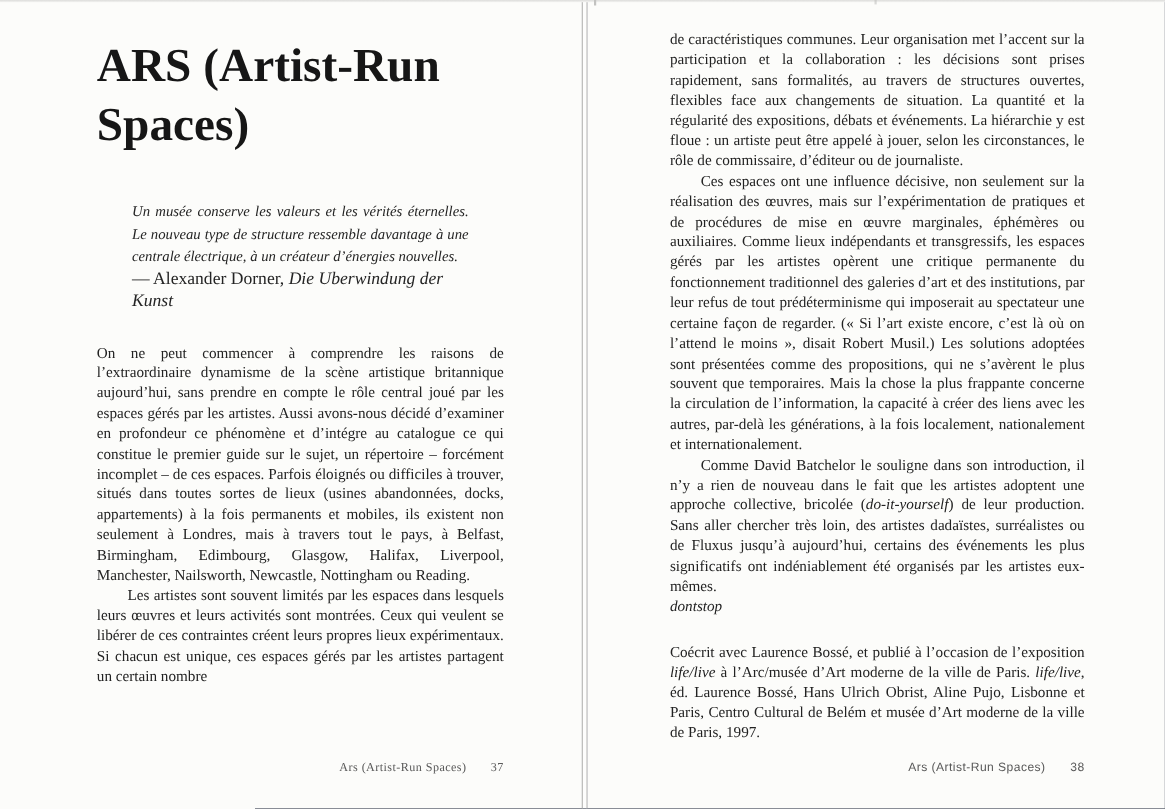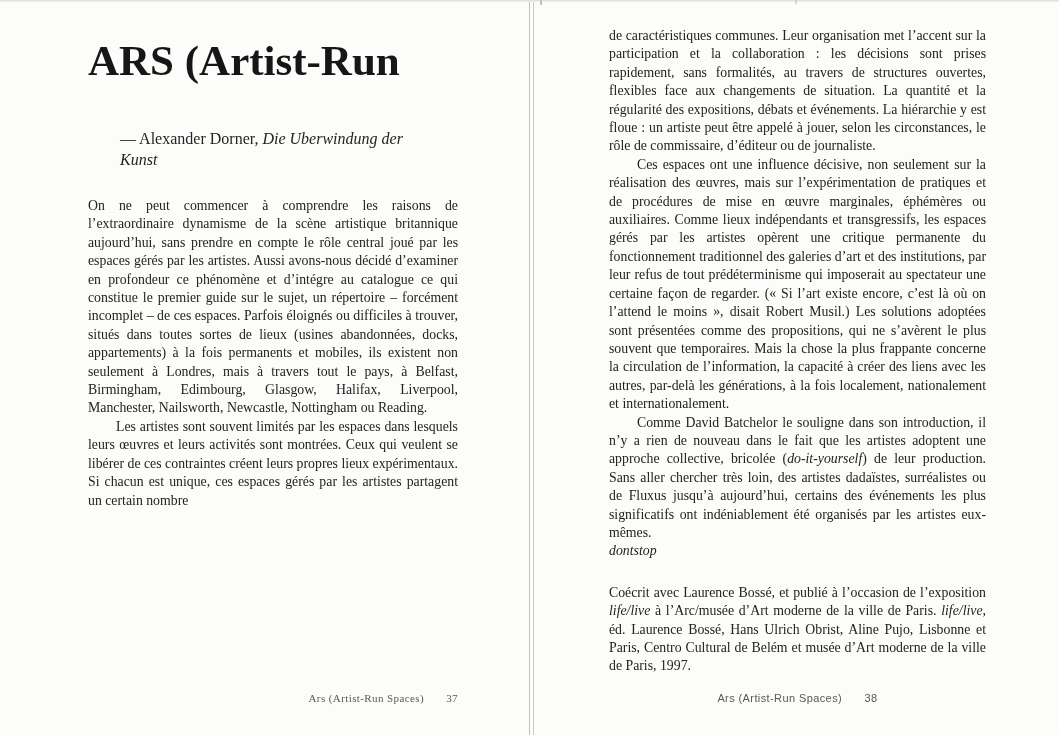--- a/index.html
+++ b/index.html
@@ -108,38 +108,40 @@
   .running-foot {
     position: absolute;
     top: 692px;
     font-family: "Liberation Sans", "DejaVu Sans", sans-serif;
     font-size: 11px;
     letter-spacing: 0.4px;
     color: #595959;
     text-align: right;
   }
   .foot-left  { left: 88px;  width: 370px; font-family: Liberation Serif, serif; }
-  .foot-right { left: 75px;  width: 377px; text-align: center; }
+  .foot-right { left: 75px;  width: 377px; }
   .running-foot .page-number { display: inline-block; margin-left: 19px; }
 </style>
 </head>
 <body>
 
 <div class="spread">
   <div class="scan-top-edge"></div>
   <div class="scan-tick tick-1"></div>
   <div class="scan-tick tick-2"></div>
 
   <div class="page page-left">
     <div class="lp-block">
       <h1 class="chapter-title">
         <div>ARS (Artist-Run</div>
+        <div>Spaces)</div>
       </h1>
 
       <div class="epigraph">
+        <p class="epigraph-text">Un musée conserve les valeurs et les vérités éternelles. Le nouveau type de structure ressemble davantage à une centrale électrique, à un créateur d’énergies nouvelles.</p>
         <p class="epigraph-attribution"><span>— Alexander Dorner, </span><span class="italic">Die Uberwindung der Kunst</span></p>
       </div>
 
       <div class="body-text">
         <p><span>On ne peut commencer à comprendre les raisons de l’extraordinaire dynamisme de la scène artistique britannique aujourd’hui, sans prendre en compte le rôle central joué par les espaces gérés par les artistes. Aussi avons-nous décidé d’examiner en profondeur ce phénomène et d’intégre au catalogue ce qui constitue le premier guide sur le sujet, un répertoire – forcément incomplet – de ces espaces. Parfois éloignés ou difficiles à trouver, situés dans toutes sortes de lieux (usines abandonnées, docks, appartements) à la fois permanents et mobiles, ils existent non seulement à Londres, mais à travers tout le pays, à Belfast, Birmingham, Edimbourg, Glasgow, Halifax, Liverpool, Manchester, Nailsworth, Newcastle, Nottingham ou Reading.</span></p>
         <p class="indent"><span>Les artistes sont souvent limités par les espaces dans lesquels leurs œuvres et leurs activités sont montrées. Ceux qui veulent se libérer de ces contraintes créent leurs propres lieux expérimentaux. Si chacun est unique, ces espaces gérés par les artistes partagent un certain nombre</span></p>
       </div>
     </div>
 
     <div class="running-foot foot-left">

